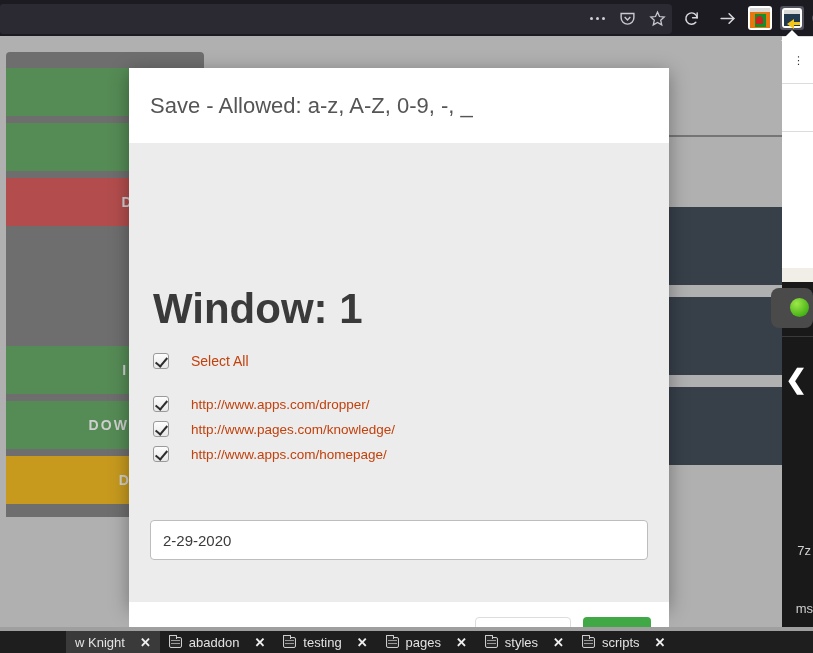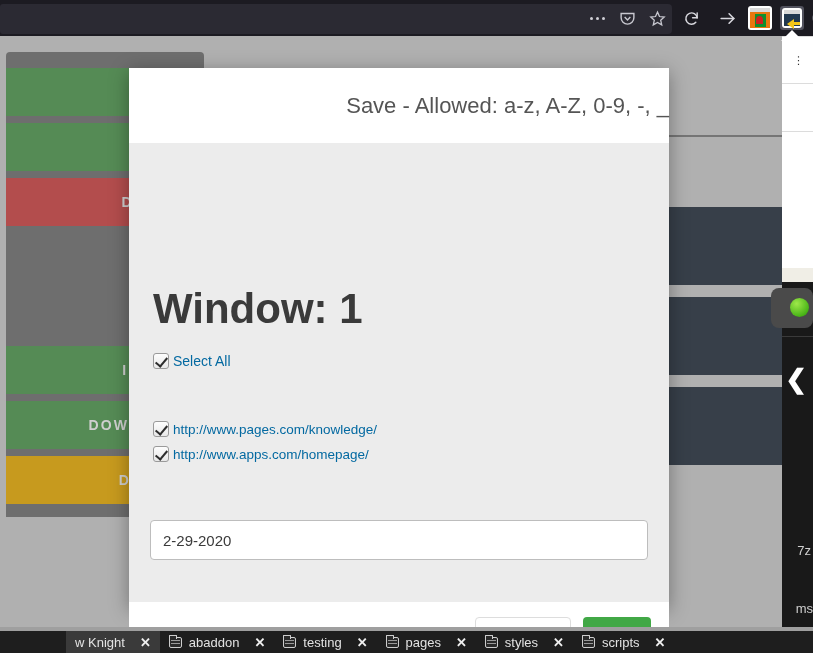--- a/index.html
+++ b/index.html
@@ -100,41 +100,41 @@
   .rp-t1 { right: 2px; top: 507px; }
   .rp-t2 { right: 0px; top: 565px; }
 
   
   .modal-shadow {
     position: absolute; left: 129px; top: 68px; width: 540px; height: 539px;
     background: #fff; box-shadow: 0 4px 18px rgba(0,0,0,0.35);
   }
   .modal-header {
     position: absolute; left: 0; top: 0; width: 540px; height: 75px;
-    background: #fff; display: flex; align-items: center; padding-left: 21px; justify-content: flex-end;
+    background: #fff; display: flex; align-items: center; padding-left: 21px;
   }
   .modal-title { font-size: 22px; color: #555; font-weight: normal; }
   .modal-body {
     position: absolute; left: 0; top: 75px; width: 540px; height: 459px;
     background: #ececec; padding: 0 21px;
   }
   .modal-heading {
     position: absolute; left: 24px; top: 142px; font-size: 42px; font-weight: bold; color: #3a3a3a;
   }
   .cb-row { position: absolute; display: flex; align-items: center; }
   .cb-box {
     width: 16px; height: 16px; border: 1px solid #9a9a9a; border-radius: 3px;
     background: linear-gradient(#fdfdfd, #e8e8e8);
     position: relative; flex: none;
   }
   .cb-box::after {
     content: ""; position: absolute; left: 4px; top: 1px; width: 5px; height: 10px;
     border: solid #2d2d2d; border-width: 0 2.4px 2.4px 0; transform: rotate(40deg);
   }
-  .cb-label { margin-left: 4px; font-size: 14px; color: #0369a1; }
+  .cb-label { margin-left: 22px; font-size: 14px; color: #c2410c; }
   .cb-label.url { font-size: 13.5px; }
   .row-select-all { left: 24px; top: 210px; }
   .row-u0 { left: 24px; top: 253px; }
   .row-u1 { left: 24px; top: 278px; }
   .row-u2 { left: 24px; top: 303px; }
 
   .name-input {
     position: absolute; left: 21px; top: 377px; width: 498px; height: 40px;
     background: #fff; border: 1px solid #bdbdbd; border-radius: 4px;
     font-family: "Liberation Sans", sans-serif; font-size: 15px; color: #3b3b3b;
@@ -242,20 +242,24 @@
     </div>
 
     <div class="modal-body">
       <div class="modal-heading">Window: 1</div>
 
       <div class="cb-row row-select-all">
         <span class="cb-box"></span>
         <span class="cb-label">Select All</span>
       </div>
 
+      <div class="cb-row row-u0">
+        <span class="cb-box"></span>
+        <span class="cb-label url">http://www.apps.com/dropper/</span>
+      </div>
       <div class="cb-row row-u1">
         <span class="cb-box"></span>
         <span class="cb-label url">http://www.pages.com/knowledge/</span>
       </div>
       <div class="cb-row row-u2">
         <span class="cb-box"></span>
         <span class="cb-label url">http://www.apps.com/homepage/</span>
       </div>
 
       <input class="name-input" type="text" value="2-29-2020" style="">

